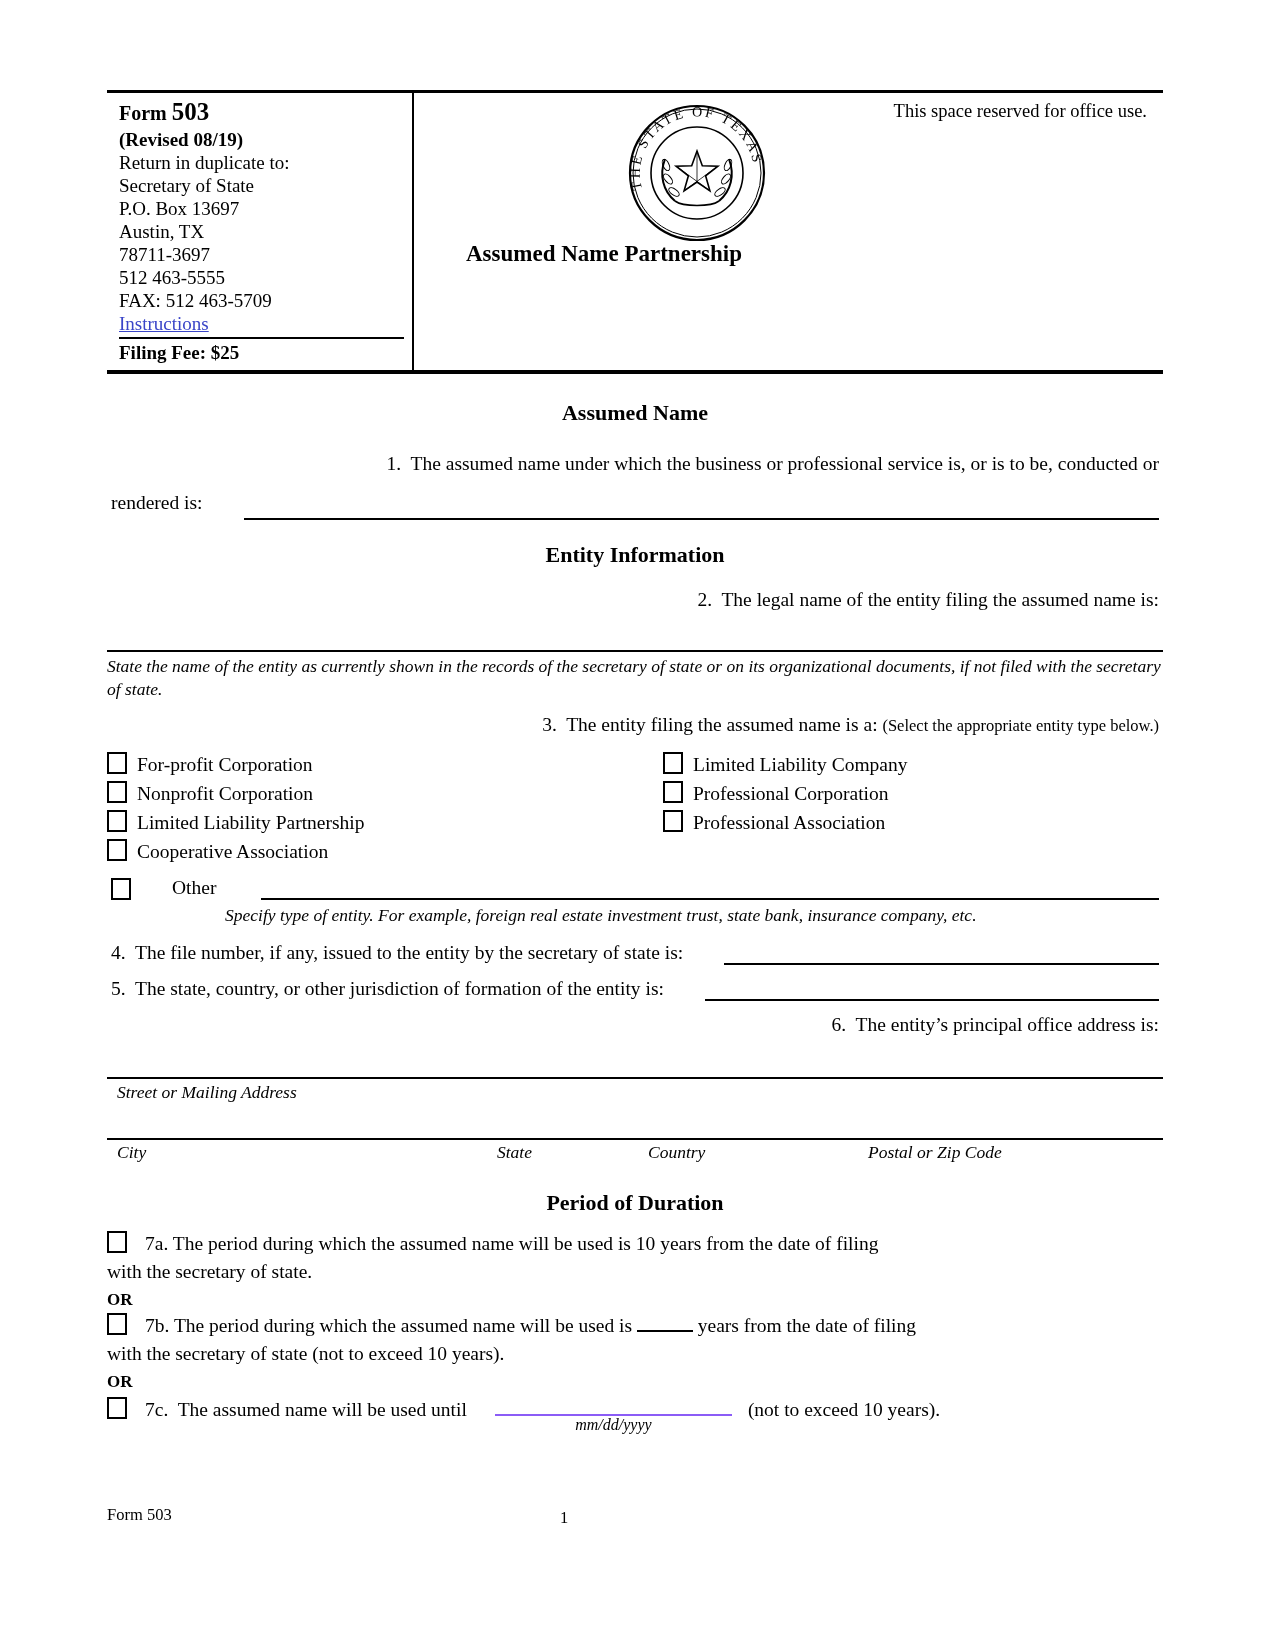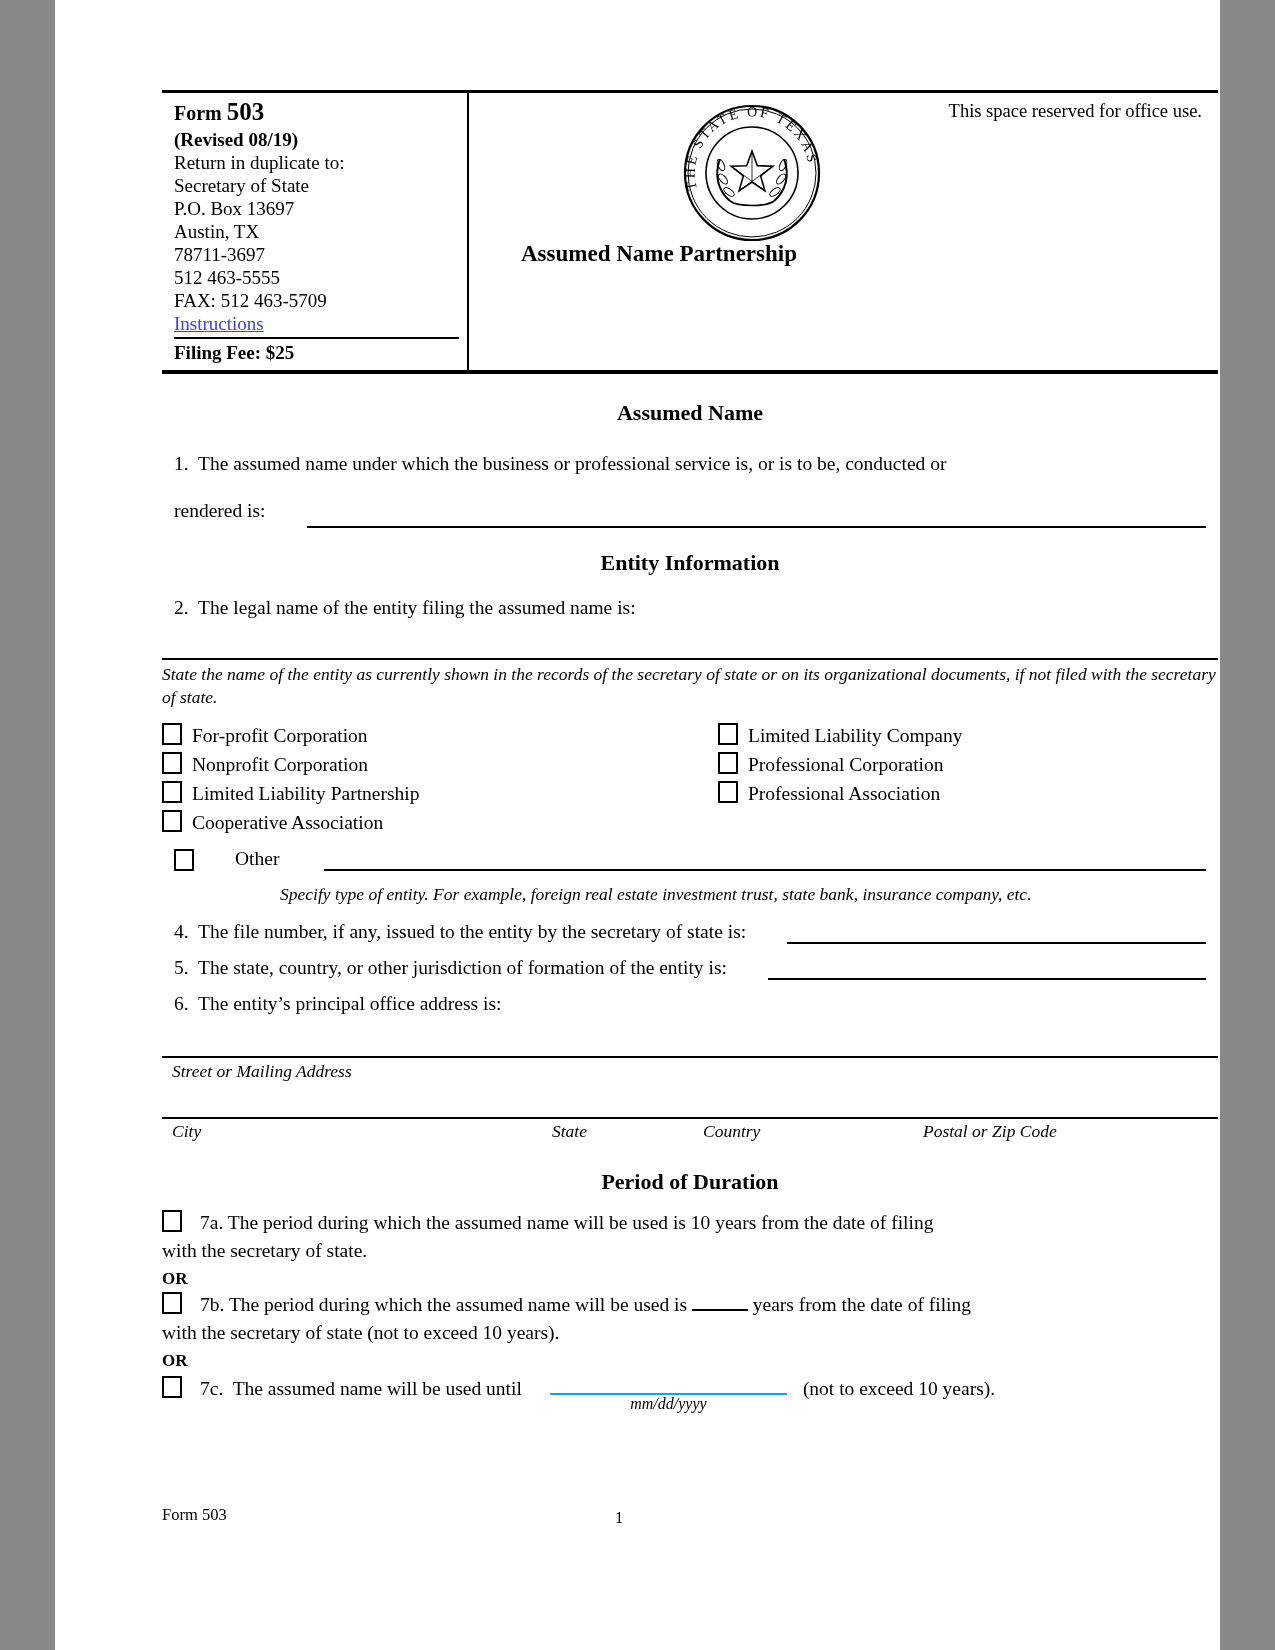--- a/index.html
+++ b/index.html
@@ -1,18 +1,18 @@
 <!DOCTYPE html>
 <html><head>
 <meta charset="utf-8">
 <style>
   html,body{margin:0;padding:0;background:#888;}
   .page{
     position:relative;
-    width:1165px;height:1650px;
+    width:1275px;height:1650px;
     background:#ffffff;
     font-family:"Liberation Serif","DejaVu Serif",serif;
     color:#000;
     margin:0 auto;
     overflow:hidden;
   }
   .content{position:absolute;left:107px;top:90px;width:1056px;}
   
   .hdr{
     display:flex;
@@ -33,38 +33,38 @@
   .fee{font-weight:bold;border-top:2px solid #000;margin-top:2px;padding-top:2px;}
   .hdr-right{flex:1;position:relative;}
   .office-use{position:absolute;top:8px;right:16px;font-size:18.5px;}
   .seal{position:absolute;left:213px;top:10px;}
   .cert-title{position:absolute;left:52px;top:148px;font-weight:bold;font-size:23px;}
   
   .h-section{font-size:22px;font-weight:bold;text-align:center;margin:0;}
   .h-assumed{margin-top:26px;}
   .h-entity{margin-top:22px;}
   .h-period{margin-top:24px;}
-  .item{font-size:19.5px;line-height:24px;margin:12px;}
+  .item{font-size:19.5px;line-height:24px;margin:4px;text-align:right;}
   .item-sp{line-height:35px;}
   .flexline{display:flex;align-items:flex-end;gap:31px;}
   .fill{flex:1;border-bottom:2px solid #000;margin-left:10px;}
   .wline{border-bottom:2px solid #000;height:0;}
   .note{font-style:italic;font-size:17.5px;line-height:23px;margin:0;}
   .hint{font-size:16.5px;}
   .cb{
     display:inline-block;width:16px;height:18px;
     border:2px solid #000;background:#fff;
     vertical-align:-3px;margin-right:10px;flex:none;
   }
   .ent-grid{display:grid;grid-template-columns:556px 1fr;row-gap:4px;margin-top:14px;}
   .ent-cell{font-size:19.5px;line-height:24px;}
   .or{font-weight:bold;font-size:17px;margin:4px 0 0 0;}
   .p7{font-size:19.5px;line-height:28px;margin:14px 0 0 0;}
   .blank7b{display:inline-block;width:56px;border-bottom:2px solid #000;height:18px;vertical-align:baseline;}
-  .u7c{display:inline-block;position:relative;width:237px;border-bottom:2px solid #0ea5e9;height:20px;margin:0 16px 0 28px;vertical-align:baseline;}
+  .u7c{display:inline-block;position:relative;width:237px;border-bottom:2px solid #8b5cf6;height:20px;margin:0 16px 0 28px;vertical-align:baseline;}
   .u7c .fmt{
     position:absolute;top:100%;left:0;right:0;text-align:center;
     font-style:italic;font-size:16px;line-height:22px;font-weight:normal;
   }
   .addr-labels{position:relative;height:24px;font-style:italic;font-size:17.5px;margin-top:2px;}
   .addr-labels span{position:absolute;top:0;}
   .al-city{left:10px;}
   .al-state{left:390px;}
   .al-country{left:541px;}
   .al-postal{left:761px;}
@@ -129,20 +129,21 @@
     <div class="flexline item item-sp">
       <span>rendered is:</span>
       <span class="fill"></span>
     </div>
 
     <h2 class="h-section h-entity">Entity Information</h2>
     <p class="item m-t20">2.&nbsp; The legal name of the entity filing the assumed name is:</p>
     <div class="wline" style="margin-top:38px;"></div>
     <p class="note" style="margin-top:3px;">State the name of the entity as currently shown in the records of the secretary of state or on its organizational documents, if not filed with the secretary of state.</p>
 
+    <p class="item m-t12"><span>3.&nbsp; The entity filing the assumed name is a:</span> <span class="hint">(Select the appropriate entity type below.)</span></p>
 
     <div class="ent-grid">
       <div class="ent-cell"><span class="cb"></span><span>For-profit Corporation</span></div>
       <div class="ent-cell"><span class="cb"></span><span>Limited Liability Company</span></div>
       <div class="ent-cell"><span class="cb"></span><span>Nonprofit Corporation</span></div>
       <div class="ent-cell"><span class="cb"></span><span>Professional Corporation</span></div>
       <div class="ent-cell"><span class="cb"></span><span>Limited Liability Partnership</span></div>
       <div class="ent-cell"><span class="cb"></span><span>Professional Association</span></div>
       <div class="ent-cell"><span class="cb"></span><span>Cooperative Association</span></div>
     </div>

